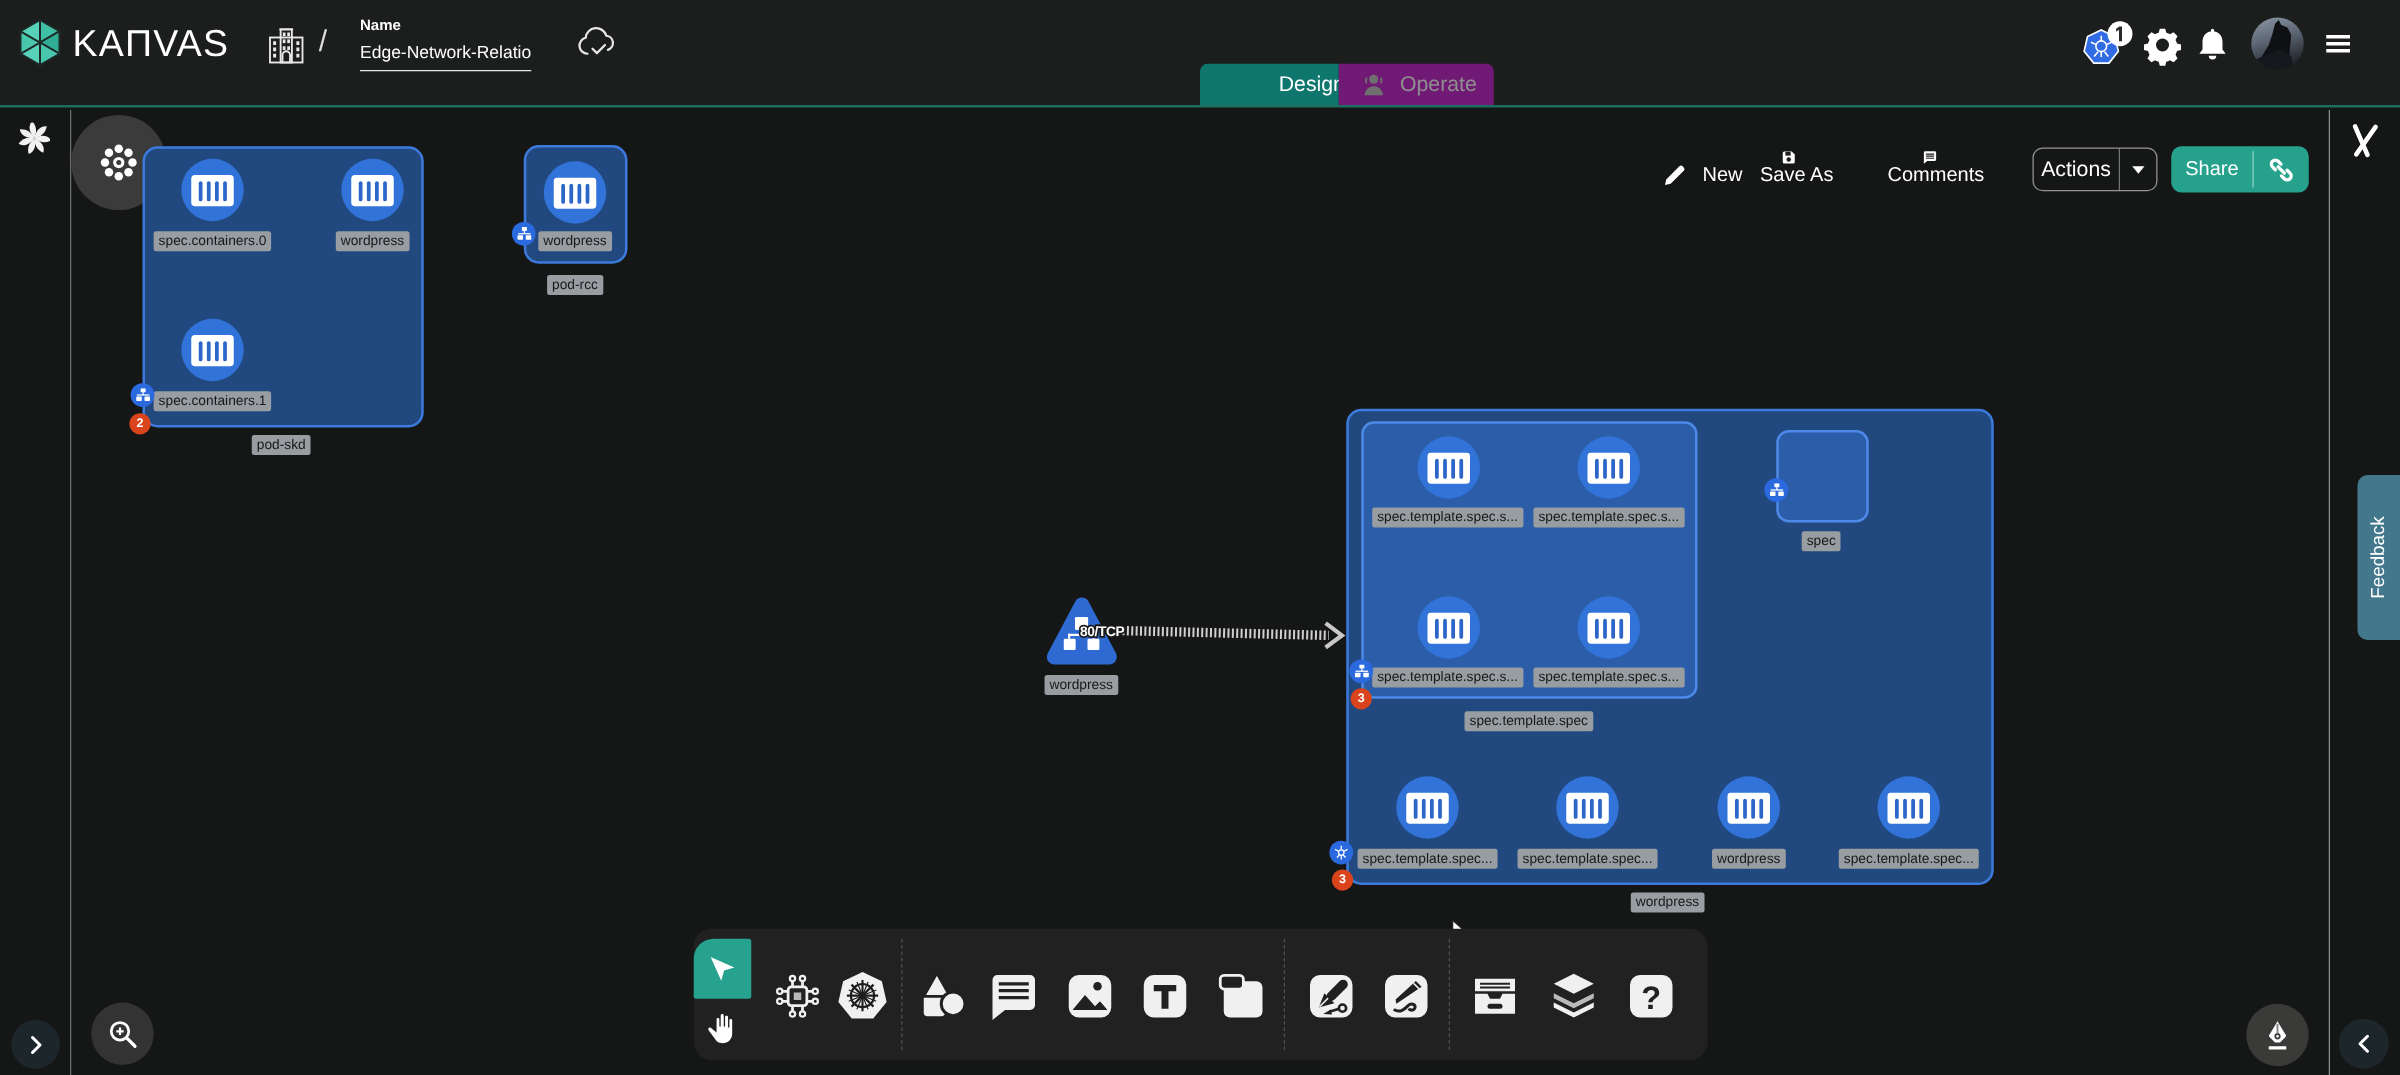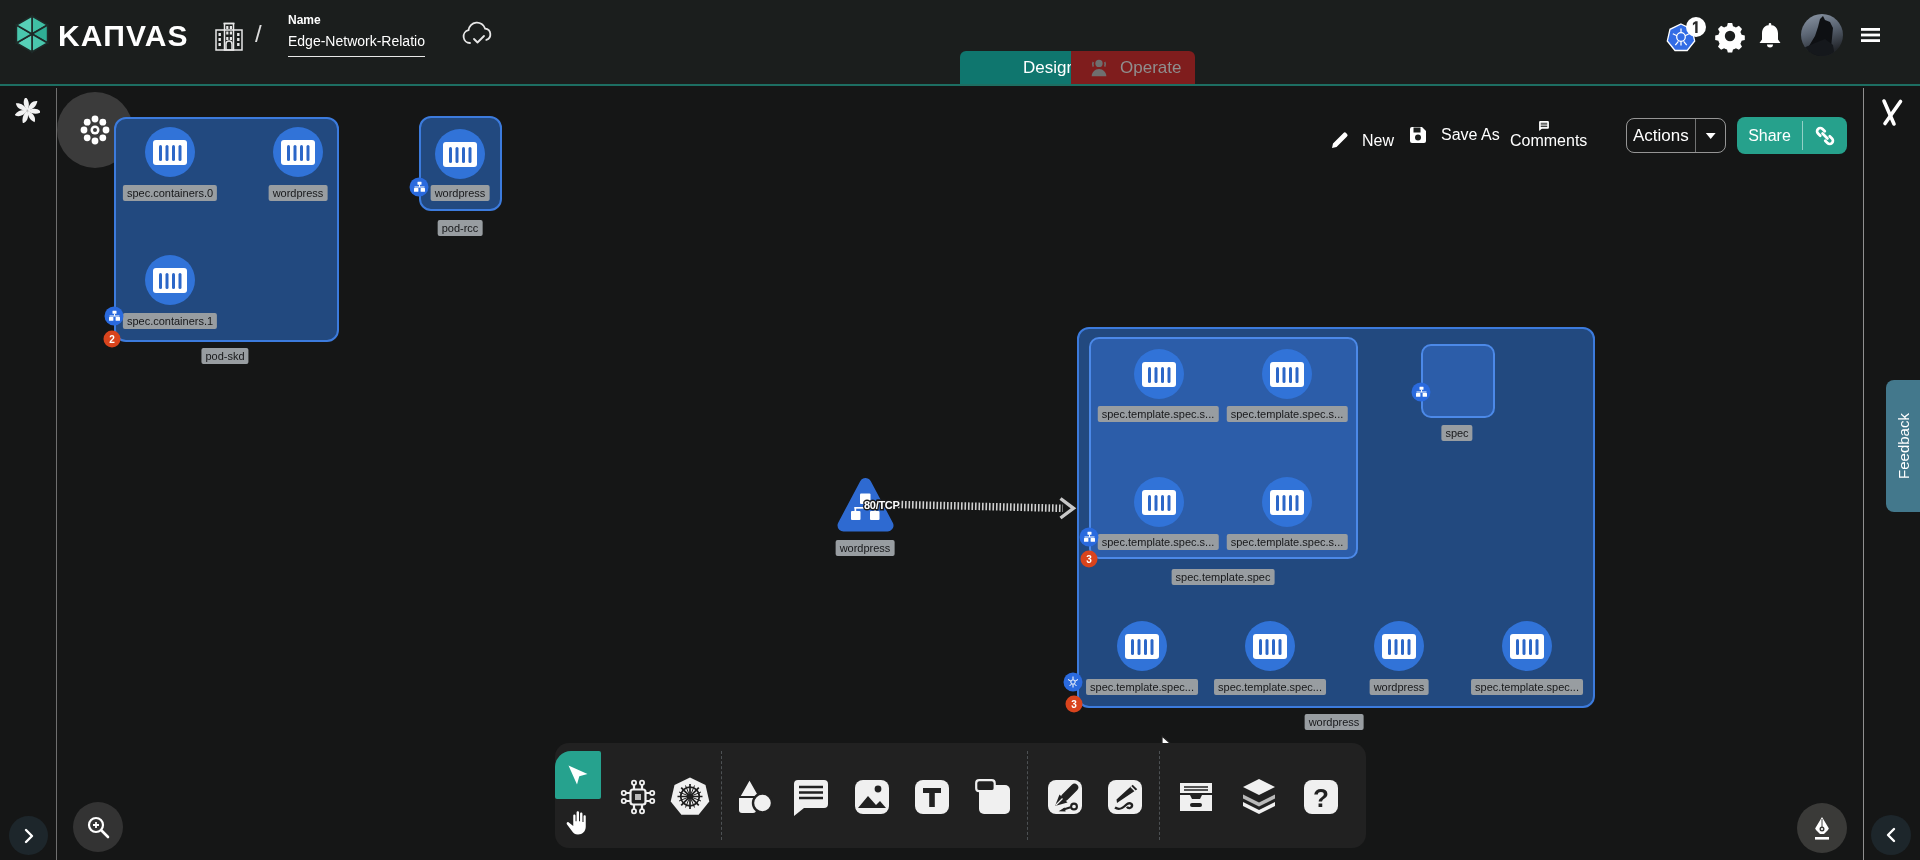--- a/index.html
+++ b/index.html
@@ -1,30 +1,30 @@
 <!DOCTYPE html>
 <html><head>
 <meta charset="utf-8">
 <style>
 * { margin:0; padding:0; box-sizing:border-box; }
 html,body { width:1920px; height:860px; overflow:hidden; background:#141515; font-family:"Liberation Sans", sans-serif; }
 #stage { position:relative; width:1920px; height:860px; background:#151616; }
 
 #header { position:absolute; left:0; top:0; width:1920px; height:86px; background:#1b1e1d; border-bottom:2px solid #1d6e62; }
 #klogo { position:absolute; left:14px; top:16px; }
-#kname { position:absolute; left:58px; top:19px; color:#fff; font-size:30px; font-weight:bold; letter-spacing:1px; }
+#kname { position:absolute; left:58px; top:19px; color:#fff; font-size:30px; font-weight:normal; letter-spacing:1px; }
 #bldg { position:absolute; left:212px; top:19px; }
 #slash { position:absolute; left:255px; top:20px; color:#ddd; font-size:24px; font-weight:300; }
 #nmlbl { position:absolute; left:288px; top:13px; color:#fff; font-size:12px; font-weight:bold; }
 #nmval { position:absolute; left:288px; top:33px; color:#fff; font-size:14px; border-bottom:1.5px solid #e8e8e8; padding-bottom:7px; white-space:nowrap; }
 #cloud { position:absolute; left:462px; top:21px; }
 
 .tab { position:absolute; top:51px; height:33px; display:flex; align-items:center; font-size:17px; }
 #tab-design { left:960px; width:111px; background:#0f766e; border-radius:6px 0 0 0; color:#fff;padding-left:36px; }
-#tab-operate { left:1071px; width:124px; background:#7f1d1d; border-radius:0 6px 0 0; color:#8f8f8f; }
+#tab-operate { left:1071px; width:124px; background:#701a75; border-radius:0 6px 0 0; color:#8f8f8f; }
 .tab svg { margin:0 10px 0 17px; }
 
 #hr-icons { position:absolute; right:0; top:0; }
 
 .act { position:absolute; top:120px; height:30px; display:flex; align-items:center; color:#fff; font-size:16px; }
 #actionsBtn { position:absolute; left:1626px; top:118px; width:100px; height:35px; border:1px solid rgba(255,255,255,0.55); border-radius:8px; color:#fff; font-size:17px; display:flex; align-items:center; }
 #actionsBtn .lbl { width:69px; text-align:center; }
 #actionsBtn .sep { width:1px; height:33px; background:rgba(255,255,255,0.4); }
 #shareBtn { position:absolute; left:1737px; top:117px; width:110px; height:37px; background:#26a18c; border-radius:8px; color:#fff; display:flex; align-items:center; }
 #shareBtn .lbl { width:65px; text-align:center; font-size:16px; font-weight:normal; }
@@ -175,21 +175,21 @@
       </g>
     </svg>
   </div>
 
   <div class="act" style="left:1330px;align-items:flex-end;">
     <svg width="20" height="20" viewBox="0 0 20 20" style="margin-right:12px;">
       <path d="M2 18 l1-4.5 L13.5 3 a1.8 1.8 0 0 1 2.6 0 l0.9 0.9 a1.8 1.8 0 0 1 0 2.6 L6.5 17z" fill="#fff"></path>
     </svg>
     <span>New</span>
   </div>
-  <div class="act" style="left:1408px;">
+  <div class="act" style="left:1408px;flex-direction:column;">
     <svg width="20" height="20" viewBox="0 0 20 20" style="margin-right:13px;">
       <path d="M2 4 a2 2 0 0 1 2-2 h10 l4 4 v10 a2 2 0 0 1 -2 2 h-12 a2 2 0 0 1 -2-2z" fill="#fff"></path>
       <rect x="5.5" y="2.5" width="7" height="5" fill="#1b1e1d"></rect>
       <circle cx="10" cy="12.5" r="3" fill="#1b1e1d"></circle>
     </svg>
     <span>Save As</span>
   </div>
   <div class="act" style="left:1510px;flex-direction:column;">
     <svg width="22" height="22" viewBox="0 0 22 22" style="margin-right:10px;">
       <path d="M2 4 a2 2 0 0 1 2-2 h14 a2 2 0 0 1 2 2 v10 a2 2 0 0 1 -2 2 h-11 l-5 4z" fill="#fff"></path>

